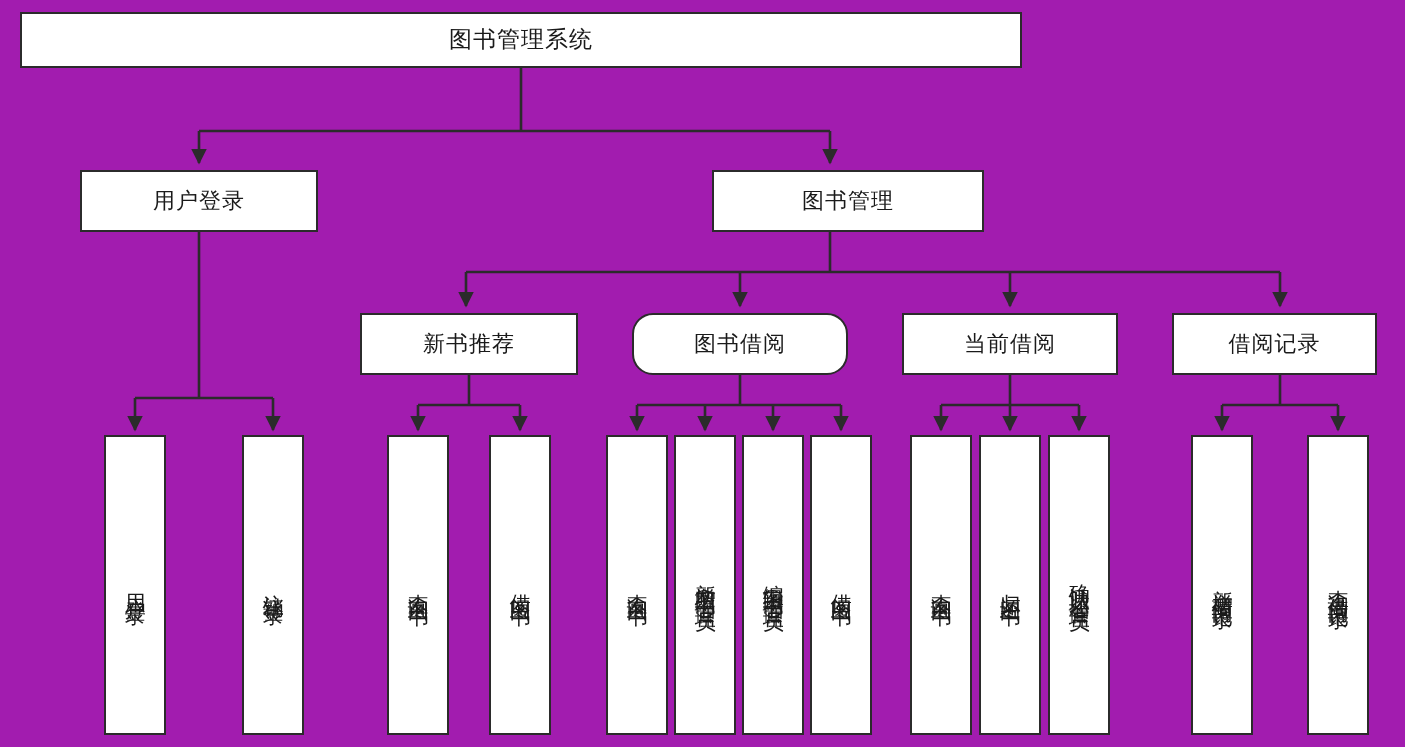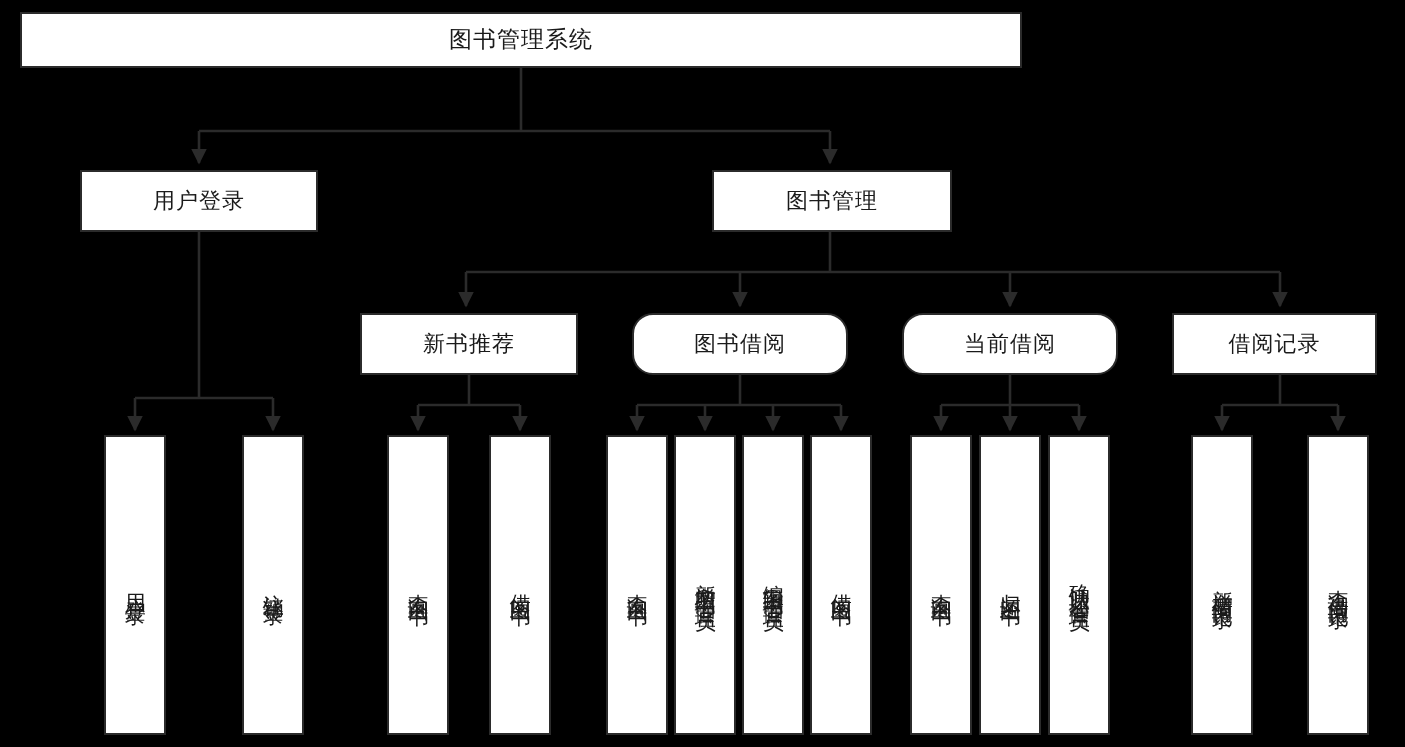--- a/index.html
+++ b/index.html
@@ -7,21 +7,21 @@
     padding: 0;
     background: #ffffff;
   }
   body {
     font-family: "Liberation Sans", "DejaVu Sans", sans-serif;
   }
   #canvas {
     position: relative;
     width: 1405px;
     height: 747px;
-    background: #000000;
+    background: #a21caf;
     overflow: hidden;
   }
   #edges {
     position: absolute;
     left: 0;
     top: 0;
     width: 1405px;
     height: 747px;
     pointer-events: none;
   }
@@ -126,31 +126,31 @@
     </g>
   </svg>
 
   <div class="node h root" style="left:20px; top:12px; width:1002px; height:56px;">
     <span>图书管理系统</span>
   </div>
 
   <div class="node h" style="left:80px; top:170px; width:238px; height:62px;">
     <span>用户登录</span>
   </div>
-  <div class="node h" style="left:712px; top:170px; width:240px; height:62px;">
+  <div class="node h" style="left:712px; top:170px; width:272px; height:62px;">
     <span>图书管理</span>
   </div>
 
   <div class="node h" style="left:360px; top:313px; width:218px; height:62px;">
     <span>新书推荐</span>
   </div>
   <div class="node h" style="left:632px; top:313px; width:216px; height:62px;border-radius:21px;">
     <span>图书借阅</span>
   </div>
-  <div class="node h" style="left:902px; top:313px; width:216px; height:62px;border-radius:21px;">
+  <div class="node h" style="left:902px; top:313px; width:216px; height:62px;">
     <span>当前借阅</span>
   </div>
   <div class="node h" style="left:1172px; top:313px; width:205px; height:62px;">
     <span>借阅记录</span>
   </div>
 
   <div class="node v" style="left:104px; top:435px; width:62px; height:300px;">
     <span>用户登录</span>
   </div>
   <div class="node v" style="left:242px; top:435px; width:62px; height:300px;">

